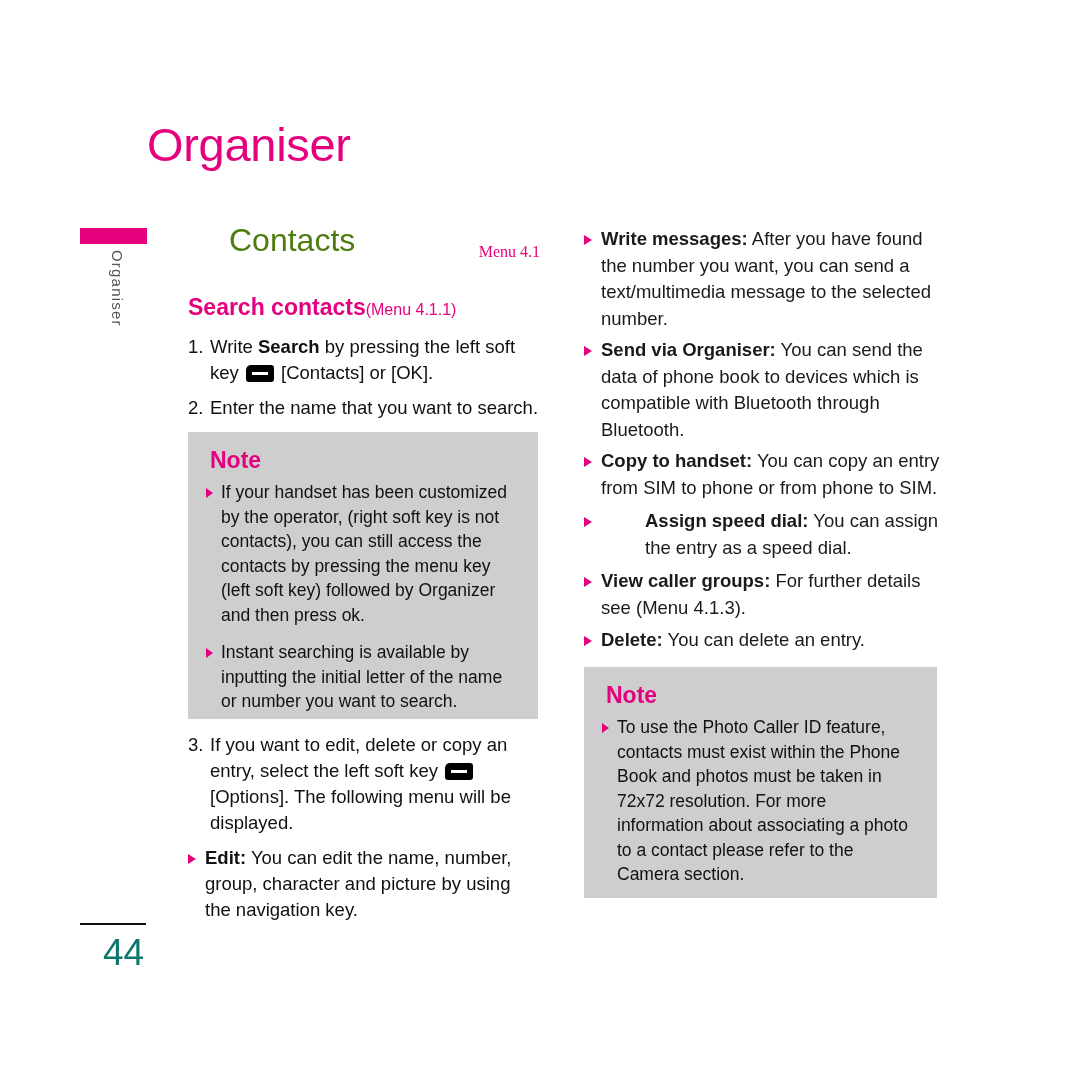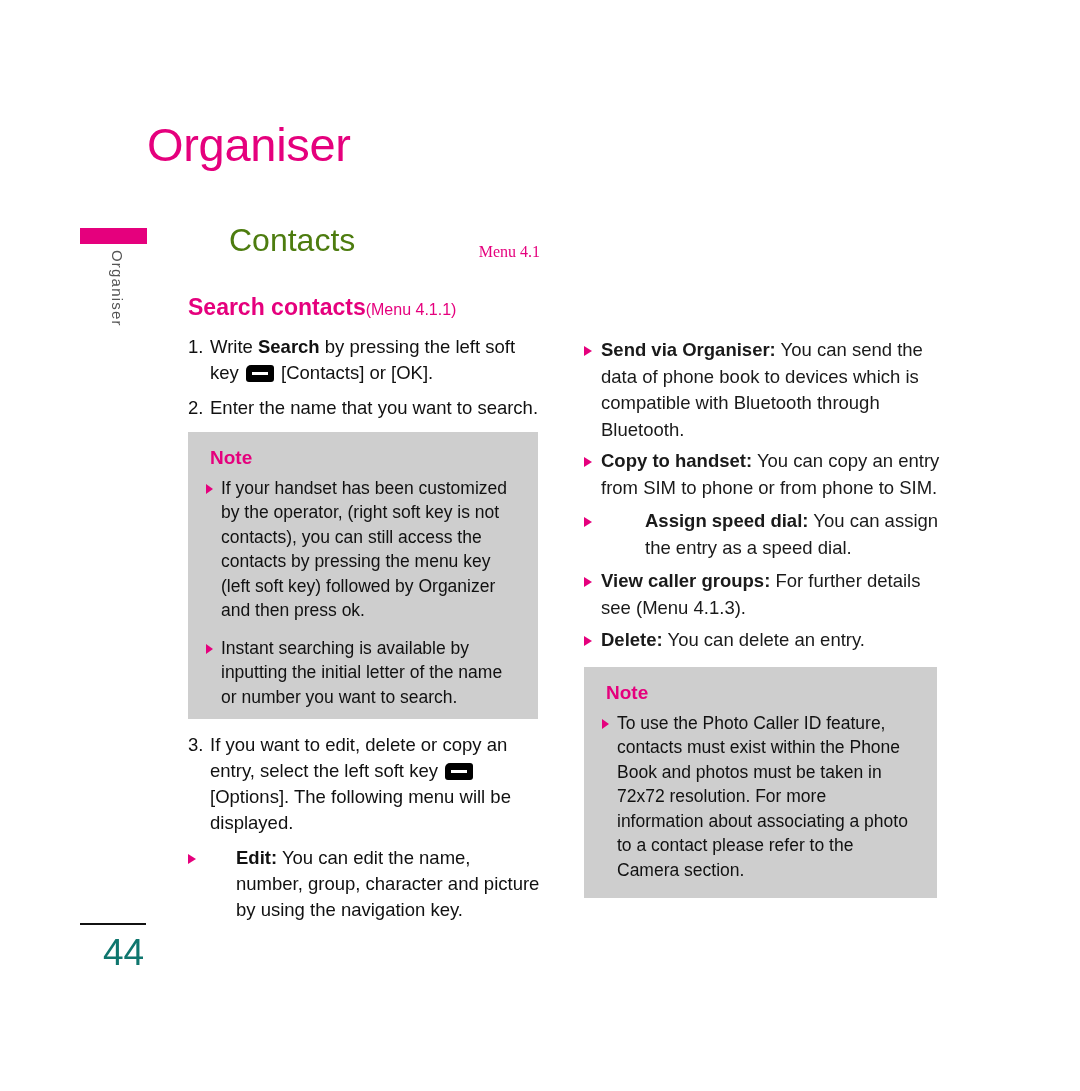--- a/index.html
+++ b/index.html
@@ -120,21 +120,21 @@
 
   .bullet-item {
     position: absolute;
     display: flex;
   }
   .bullet-item .tri {
     flex: 0 0 17px;
     width: 17px;
     padding-top: 9px;
   }
-  .bullet-item .txt { flex: 1 1 auto; margin-left: 31px; }
+  .bullet-item .txt { flex: 1 1 auto; }
 
   #bullet-edit { left: 188px; top: 845px; width: 352px; }
 
   .tri-glyph {
     display: block;
     width: 0;
     height: 0;
     border-left: 8px solid #E5007D;
     border-top: 5.5px solid transparent;
     border-bottom: 5.5px solid transparent;
@@ -167,21 +167,21 @@
   .note-box {
     position: absolute;
     background: #CECECE;
     padding: 16px 20px 18px 18px;
     box-sizing: border-box;
   }
   #note-left  { left: 188px; top: 432px; width: 350px; height: 287px; }
   #note-right { left: 584px; top: 667px; width: 353px; height: 231px; }
 
   .note-title {
-    font-size: 19px;
+    font-size: 23px;
     font-weight: bold;
     color: #E5007D;
     margin: 0 0 7px 4px;
     line-height: 1.1;
   }
   .note-bullets { margin: 0; }
   .note-bullet {
     display: flex;
     margin-bottom: 13px;
   }
@@ -295,20 +295,26 @@
     <span class="txt"><span>If you want to edit, delete or copy an entry, select the left soft key </span><span class="softkey-icon"></span><span> [Options]. The following menu will be displayed.</span></span>
   </div>
 
   <div class="bullet-item body-text" id="bullet-edit">
     <span class="tri">
         <i class="tri-glyph"></i>
       </span>
     <span class="txt"><b>Edit:</b><span> You can edit the name, number, group, character and picture by using the navigation key.</span></span>
   </div>
 
+  <div class="opt-bullet" id="opt-0">
+    <span class="tri">
+        <i class="tri-glyph"></i>
+      </span>
+    <span class="txt"><b>Write messages:</b><span> After you have found the number you want, you can send a text/multimedia message to the selected number.</span></span>
+  </div>
 
   <div class="opt-bullet" id="opt-1">
     <span class="tri">
         <i class="tri-glyph"></i>
       </span>
     <span class="txt"><b>Send via Organiser:</b><span> You can send the data of phone book to devices which is compatible with Bluetooth through Bluetooth.</span></span>
   </div>
 
   <div class="opt-bullet" id="opt-2">
     <span class="tri">

